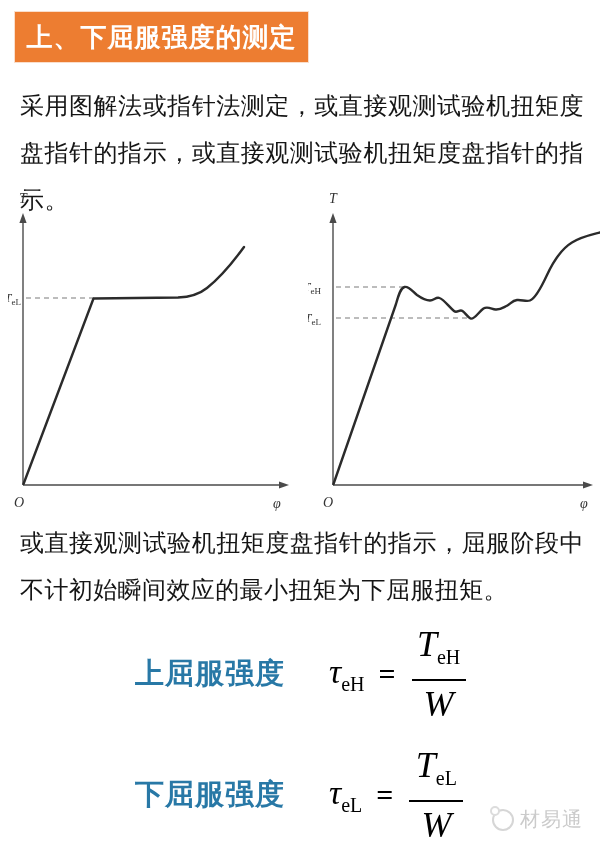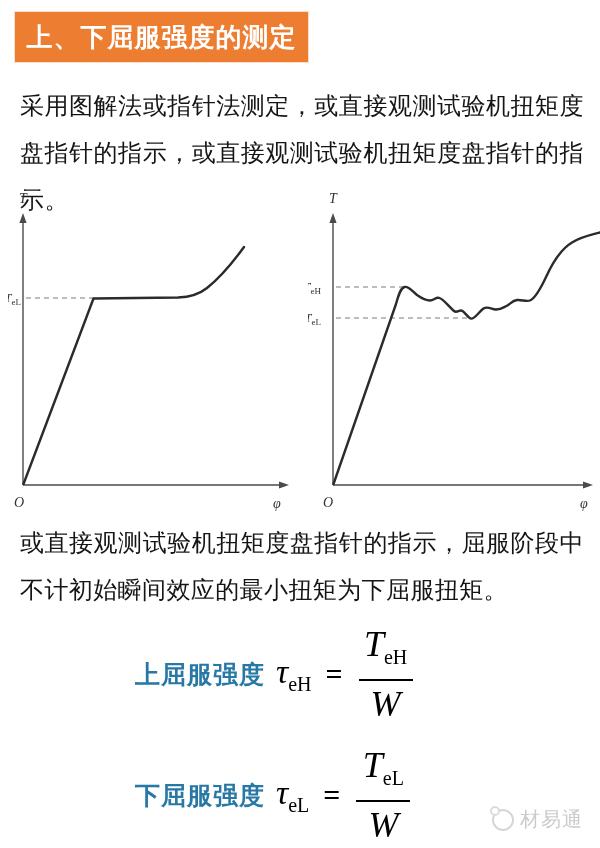--- a/index.html
+++ b/index.html
@@ -35,22 +35,22 @@
   .chart .mk{font-size:12px;}
   .chart .it{font-style:italic;}
   .formula-row{
     position:absolute;left:135px;display:flex;align-items:center;
     font-family:"Liberation Serif",serif;color:#000;
   }
   .formula-row-upper{top:624px;}
   .formula-row-lower{top:745px;}
   .f-label{
     font-family:"Liberation Sans",sans-serif;
-    color:var(--formula-blue,#2878A6);font-size:25px;font-weight:bold;
-    letter-spacing:1px;margin-right:11px;white-space:nowrap;
+    color:var(--formula-blue,#2878A6);font-size:29px;font-weight:bold;
+    letter-spacing:1px;margin-right:44px;white-space:nowrap;
   }
   .tau{font-size:34px;font-style:italic;}
   .tau sub{font-size:20px;font-style:normal;letter-spacing:0;}
   .eq{font-size:30px;margin:0 16px 0 14px;font-weight:bold;}
   .frac{display:inline-flex;flex-direction:column;align-items:center;}
   .frac .num,.frac .den{font-size:36px;font-style:italic;line-height:40px;}
   .frac .num sub{font-size:20px;font-style:normal;}
   .frac .bar{width:54px;height:2px;background:#000;margin:2px 0 3px 0;}
   .watermark{
     position:absolute;left:492px;top:806px;display:flex;align-items:center;gap:6px;

